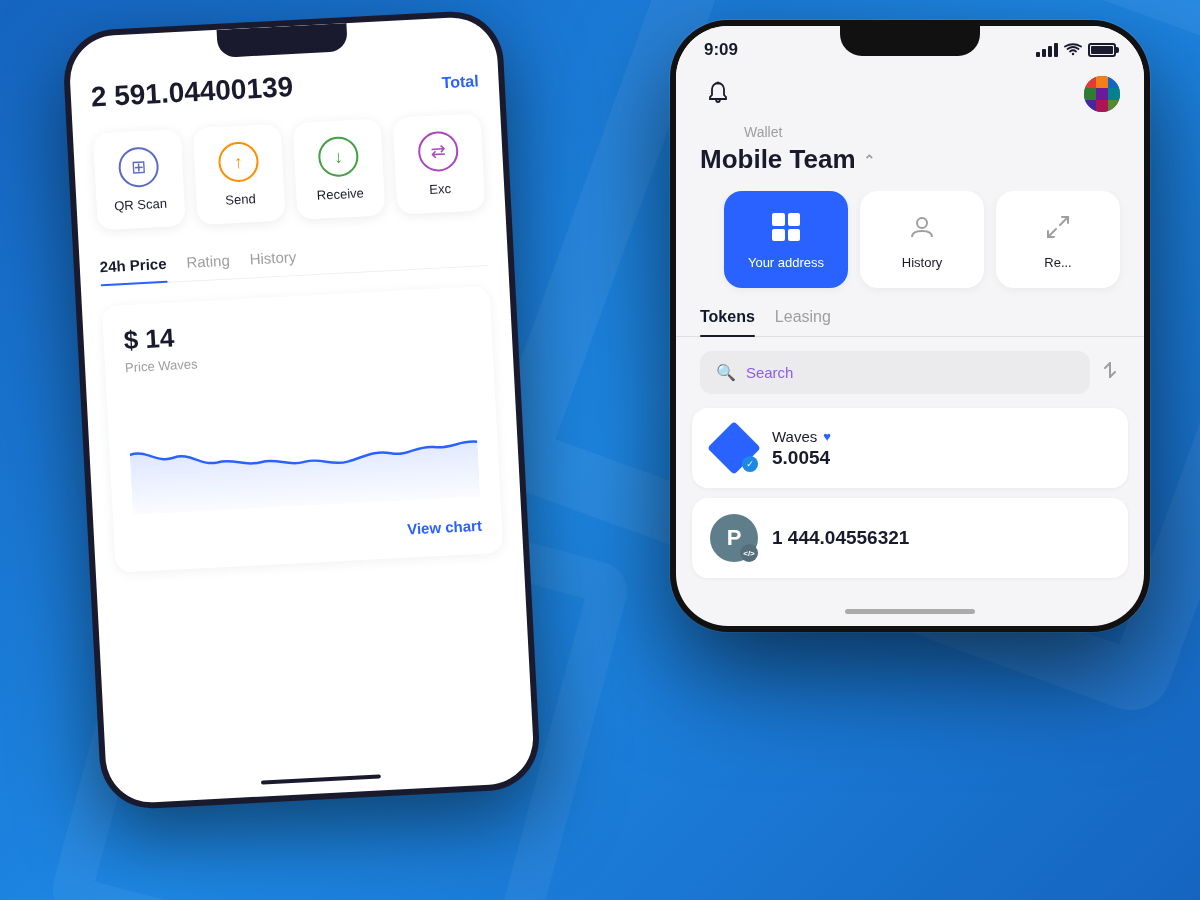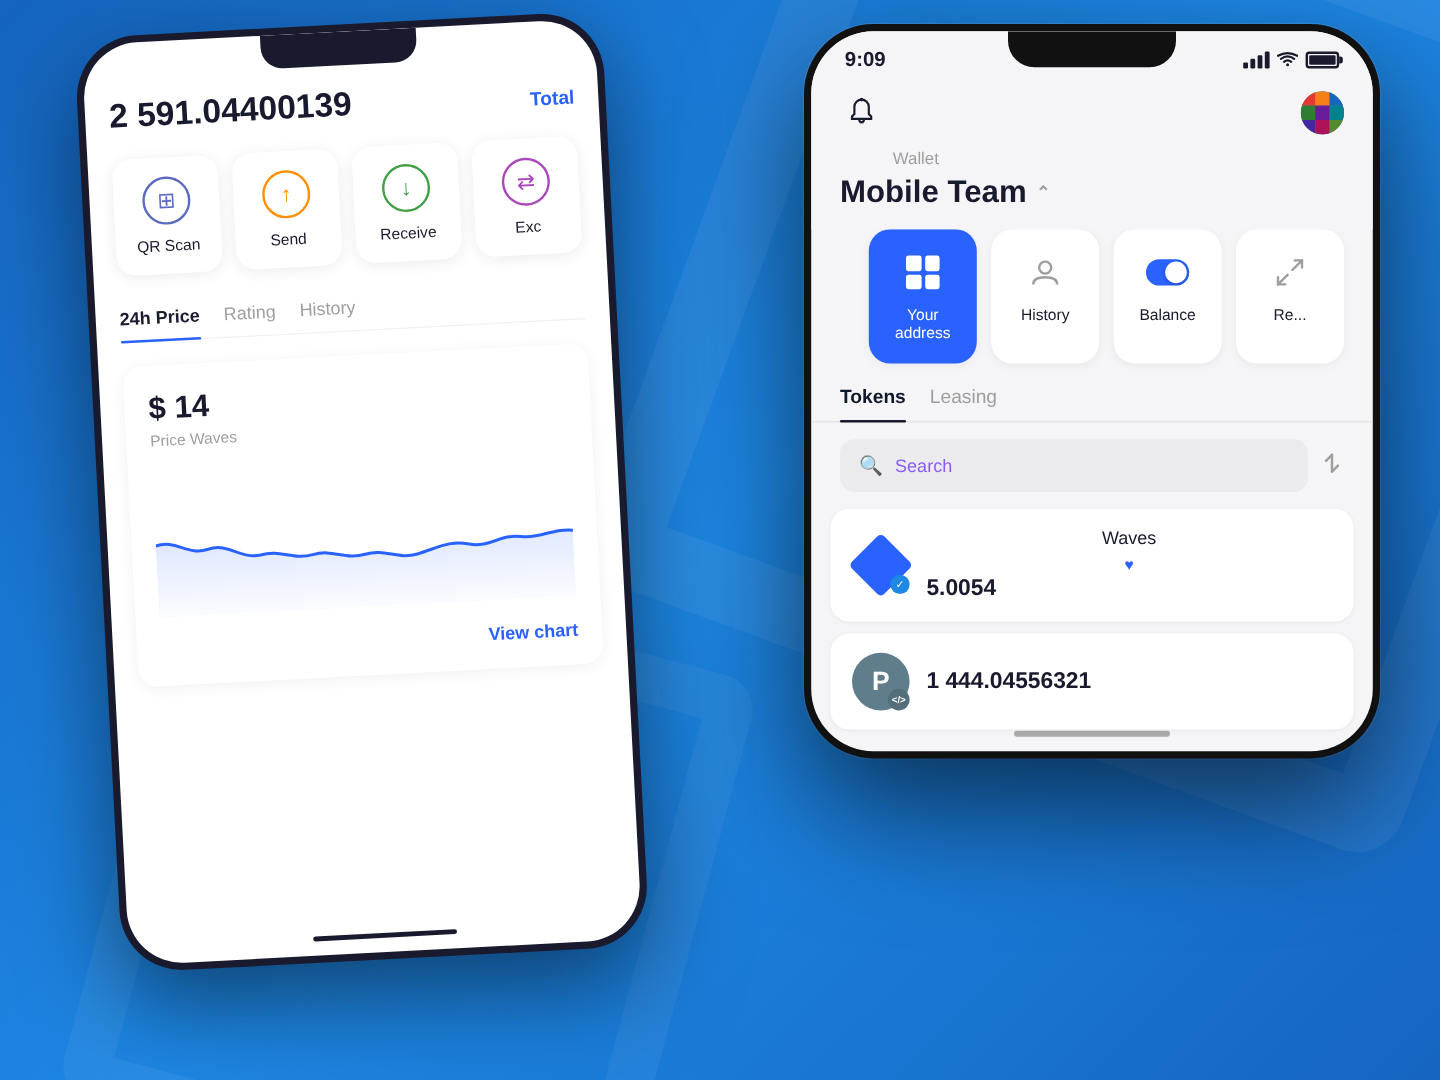--- a/index.html
+++ b/index.html
@@ -550,21 +550,20 @@
       color: #fff;
     }
     .token-info {
       flex: 1;
     }
     .token-name-row {
       display: flex;
       align-items: center;
       gap: 6px;
       margin-bottom: 2px;
-      flex-direction: column;
     }
     .token-name {
       font-size: 15px;
       color: #1a1a2e;
       font-weight: 500;
     }
     .token-heart {
       color: #2962ff;
       font-size: 13px;
     }
@@ -761,28 +760,20 @@
         <div class="action-card">
           <div class="action-card-icon">
             <svg width="28" height="28" viewBox="0 0 28 28">
               <circle cx="14" cy="10" r="5" fill="none" stroke="#9e9e9e" stroke-width="2"></circle>
               <path d="M4,24 Q4,18 14,18 Q24,18 24,24" fill="none" stroke="#9e9e9e" stroke-width="2"></path>
             </svg>
           </div>
           <div class="action-card-label">History</div>
         </div>
 
-        <div class="action-card">
-          <div class="action-card-icon">
-            <div class="toggle-switch">
-              <div class="toggle-knob"></div>
-            </div>
-          </div>
-          <div class="action-card-label">Balance</div>
-        </div>
 
         <div class="action-card">
           <div class="action-card-icon">
             <svg width="28" height="28" viewBox="0 0 28 28">
               <path d="M18,4 L24,4 L24,10" stroke="#9e9e9e" stroke-width="2" fill="none" stroke-linecap="round"></path>
               <path d="M10,24 L4,24 L4,18" stroke="#9e9e9e" stroke-width="2" fill="none" stroke-linecap="round"></path>
               <line x1="24" y1="4" x2="16" y2="12" stroke="#9e9e9e" stroke-width="2" stroke-linecap="round"></line>
               <line x1="4" y1="24" x2="12" y2="16" stroke="#9e9e9e" stroke-width="2" stroke-linecap="round"></line>
             </svg>
           </div>

